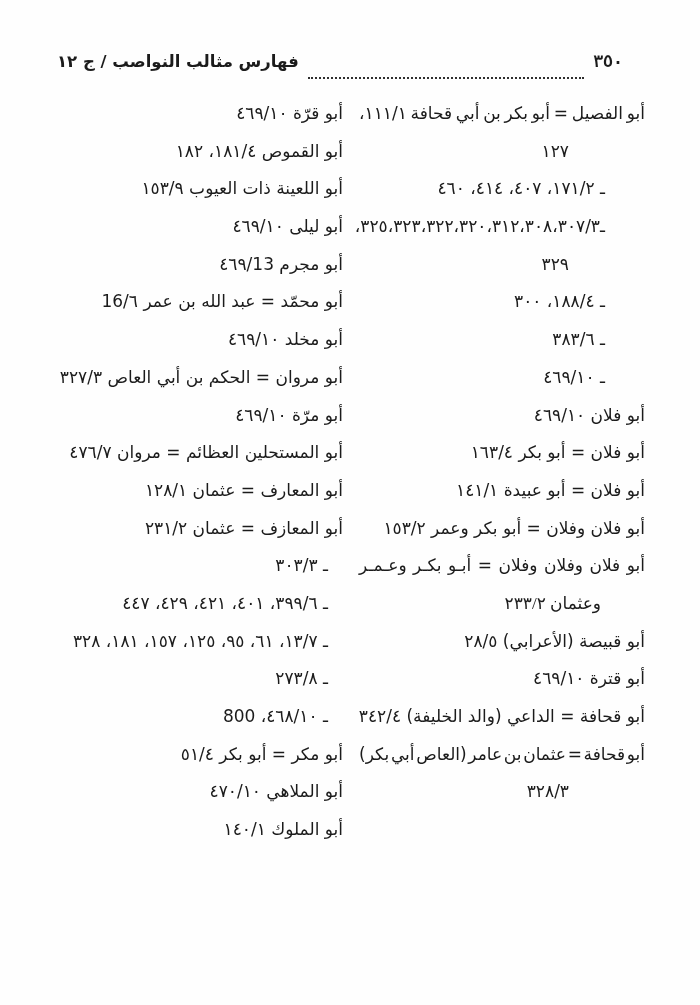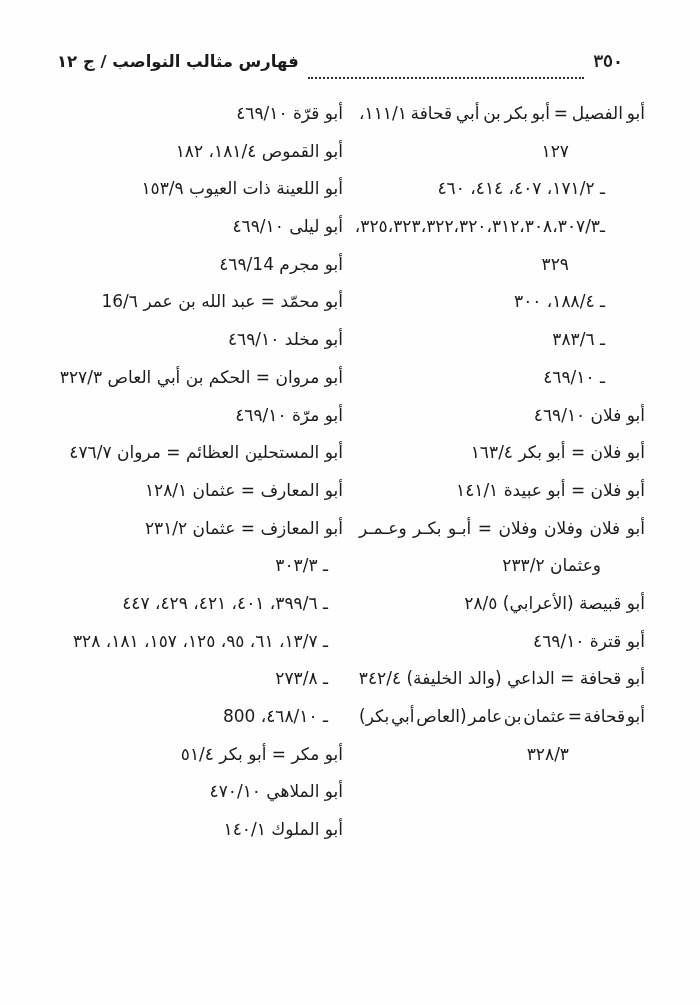--- a/index.html
+++ b/index.html
@@ -47,21 +47,21 @@
   }
   .line.entry-j,.line.dash-j{
     display:flex;
     justify-content:space-between;
     align-items:baseline;
   }
   .col-r .line.dash{padding-right:40px;}
   .col-r .line.dash-j{padding-right:40px;}
   .col-l .line.dash{padding-right:15px;}
   .line.cont{padding-right:76px;}
-  .line.cont2{padding-right:44px;}
+  .line.cont2{padding-right:44px;font-family:Liberation Serif, serif;}
 </style>
 </head>
 <body>
 
 <div class="page">
 
   <div class="hdr">
     <span class="num">٣٥٠</span>
     <span class="leader"></span>
     <span class="ttl">فهارس مثالب النواصب / ج ١٢</span>
@@ -92,20 +92,21 @@
           <span>٣٢٣،</span>
           <span>٣٢٥،</span>
         </div>
         <div class="line cont">٣٢٩</div>
         <div class="line dash">ـ ١٨٨/٤، ٣٠٠</div>
         <div class="line dash">ـ ٣٨٣/٦</div>
         <div class="line dash">ـ ٤٦٩/١٠</div>
         <div class="line entry">أبو فلان ٤٦٩/١٠</div>
         <div class="line entry">أبو فلان = أبو بكر ١٦٣/٤</div>
         <div class="line entry">أبو فلان = أبو عبيدة ١٤١/١</div>
+        <div class="line entry">أبو فلان وفلان = أبو بكر وعمر ١٥٣/٢</div>
         <div class="line entry-j">
           <span>أبو</span>
           <span>فلان</span>
           <span>وفلان</span>
           <span>وفلان</span>
           <span>=</span>
           <span>أبـو</span>
           <span>بكـر</span>
           <span>وعـمـر</span>
         </div>
@@ -124,21 +125,21 @@
           <span>أبي</span>
           <span>بكر)</span>
         </div>
         <div class="line cont">٣٢٨/٣</div>
       </div>
     <div class="col col-l">
         <div class="line entry">أبو قرّة ٤٦٩/١٠</div>
         <div class="line entry">أبو القموص ١٨١/٤، ١٨٢</div>
         <div class="line entry">أبو اللعينة ذات العيوب ١٥٣/٩</div>
         <div class="line entry">أبو ليلى ٤٦٩/١٠</div>
-        <div class="line entry">أبو مجرم ٤٦٩/14</div>
+        <div class="line entry">أبو مجرم ٤٦٩/13</div>
         <div class="line entry">أبو محمّد = عبد الله بن عمر 16/٦</div>
         <div class="line entry">أبو مخلد ٤٦٩/١٠</div>
         <div class="line entry">أبو مروان = الحكم بن أبي العاص ٣٢٧/٣</div>
         <div class="line entry">أبو مرّة ٤٦٩/١٠</div>
         <div class="line entry">أبو المستحلين العظائم = مروان ٤٧٦/٧</div>
         <div class="line entry">أبو المعارف = عثمان ١٢٨/١</div>
         <div class="line entry">أبو المعازف = عثمان ٢٣١/٢</div>
         <div class="line dash">ـ ٣٠٣/٣</div>
         <div class="line dash">ـ ٣٩٩/٦، ٤٠١، ٤٢١، ٤٢٩، ٤٤٧</div>
         <div class="line dash">ـ ١٣/٧، ٦١، ٩٥، ١٢٥، ١٥٧، ١٨١، ٣٢٨</div>

